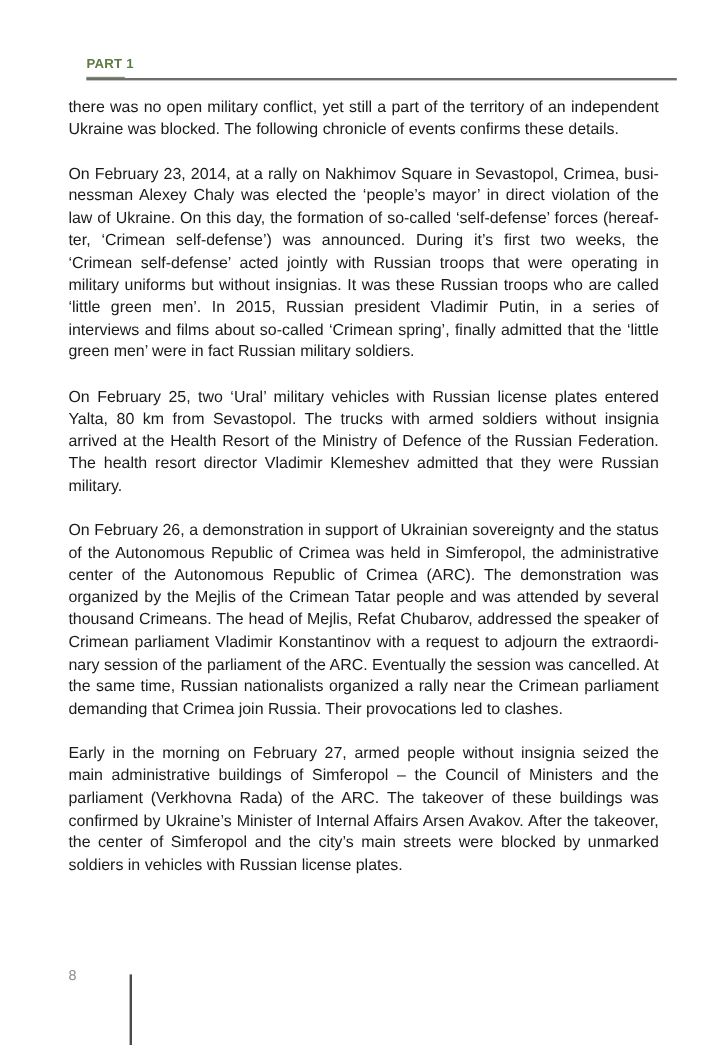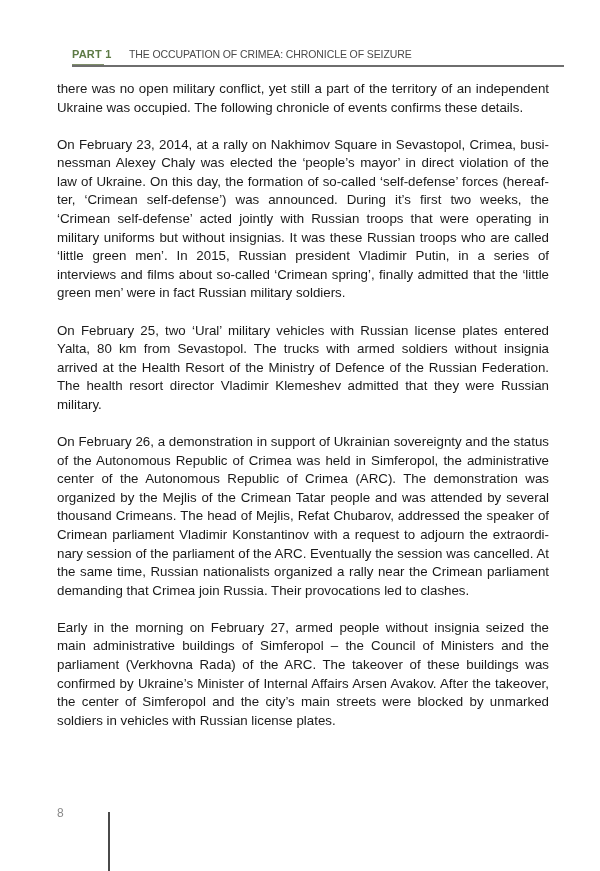--- a/index.html
+++ b/index.html
@@ -90,26 +90,25 @@
       height: 59px;
       background: #4a4a4a;
     }
   </style>
 </head>
 <body>
 
 <div class="running-header">
   <span class="part-label">PART 1</span>
   <div class="part-underline"></div>
-  <span class="chapter-title">THE OCCUPATION OF CRIMEA: CHRONICLE OF SEIZURE</span>
   <div class="header-rule"></div>
 </div>
 
 <div class="body-text">
-  <p>there was no open military conflict, yet still a part of the territory of an independent Ukraine was occupied. The following chronicle of events confirms these details.</p>
+  <p>there was no open military conflict, yet still a part of the territory of an independent Ukraine was blocked. The following chronicle of events confirms these details.</p>
   <p>On February 23, 2014, at a rally on Nakhimov Square in Sevastopol, Crimea, busi­nessman Alexey Chaly was elected the ‘people’s mayor’ in direct violation of the law of Ukraine. On this day, the formation of so-called ‘self-defense’ forces (hereaf­ter, ‘Crimean self-defense’) was announced. During it’s first two weeks, the ‘Crimean self-defense’ acted jointly with Russian troops that were operating in military uni­forms but without insignias. It was these Russian troops who are called ‘little green men’. In 2015, Russian president Vladimir Putin, in a series of interviews and films about so-called ‘Crimean spring’, finally admitted that the ‘little green men’ were in fact Russian military soldiers.</p>
   <p>On February 25, two ‘Ural’ military vehicles with Russian license plates entered Yalta, 80 km from Sevastopol. The trucks with armed soldiers without insignia arrived at the Health Resort of the Ministry of Defence of the Russian Federation. The health resort director Vladimir Klemeshev admitted that they were Russian military.</p>
   <p>On February 26, a demonstration in support of Ukrainian sovereignty and the sta­tus of the Autonomous Republic of Crimea was held in Simferopol, the administra­tive center of the Autonomous Republic of Crimea (ARC). The demonstration was organized by the Mejlis of the Crimean Tatar people and was attended by several thousand Crimeans. The head of Mejlis, Refat Chubarov, addressed the speaker of Crimean parliament Vladimir Konstantinov with a request to adjourn the extraordi­nary session of the parliament of the ARC. Eventually the session was cancelled. At the same time, Russian nationalists organized a rally near the Crimean parliament demanding that Crimea join Russia. Their provocations led to clashes.</p>
   <p>Early in the morning on February 27, armed people without insignia seized the main administrative buildings of Simferopol – the Council of Ministers and the parlia­ment (Verkhovna Rada) of the ARC. The takeover of these buildings was confirmed by Ukraine’s Minister of Internal Affairs Arsen Avakov. After the takeover, the center of Simferopol and the city’s main streets were blocked by unmarked soldiers in ve­hicles with Russian license plates.</p>
 </div>
 
 <div class="page-number">8</div>
 <div class="footer-rule"></div>
 
 </body></html>

